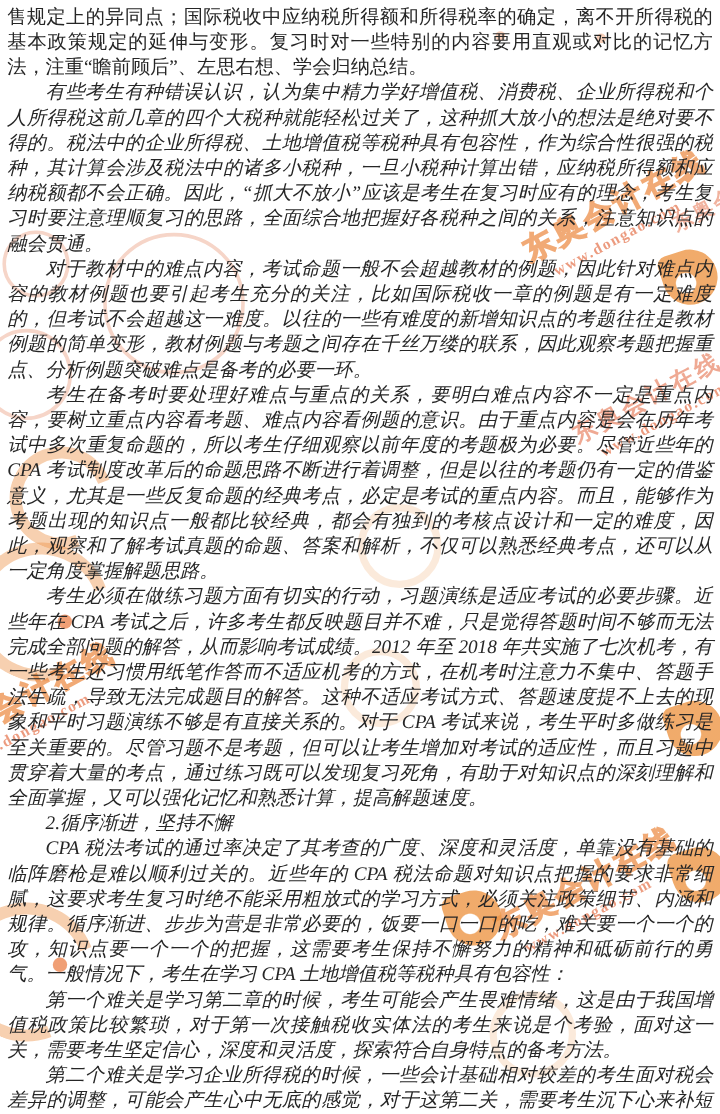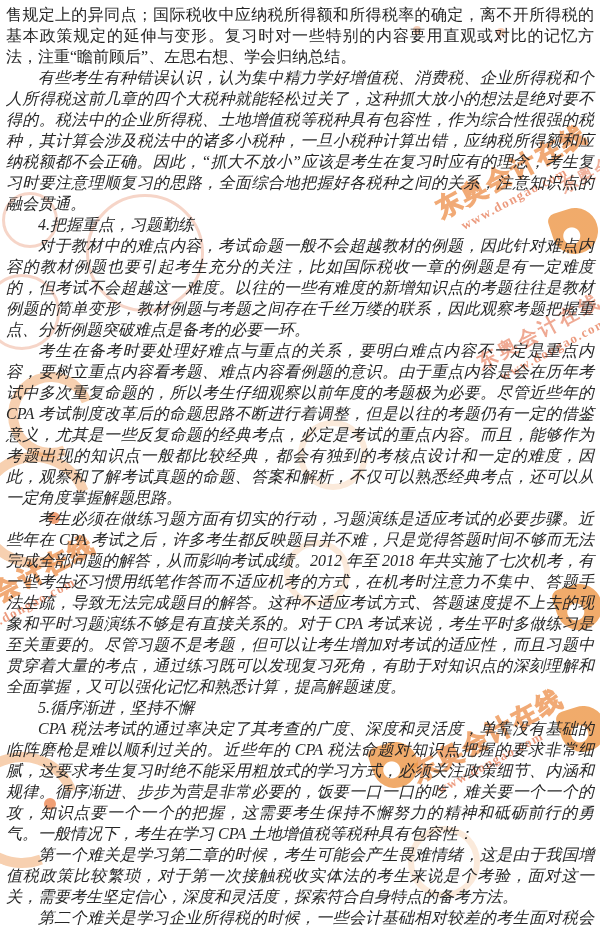--- a/index.html
+++ b/index.html
@@ -108,24 +108,23 @@
     <div class="wm-dot" style="left:44px; top:798px;"></div>
     <div class="ring faint" style="left:408px; top:826px; width:60px; height:60px;"></div>
 
     <div class="wm-dot" style="left:413px; top:26px; width:8px; height:8px; opacity:.5;"></div>
     <div class="wm-dot" style="left:497px; top:28px; width:8px; height:8px; opacity:.5;"></div>
   </div>
 
   <div class="content">
     <p>售规定上的异同点；国际税收中应纳税所得额和所得税率的确定，离不开所得税的基本政策规定的延伸与变形。复习时对一些特别的内容要用直观或对比的记忆方法，注重“瞻前顾后”、左思右想、学会归纳总结。</p>
     <p class="ind">有些考生有种错误认识，认为集中精力学好增值税、消费税、企业所得税和个人所得税这前几章的四个大税种就能轻松过关了，这种抓大放小的想法是绝对要不得的。税法中的企业所得税、土地增值税等税种具有包容性，作为综合性很强的税种，其计算会涉及税法中的诸多小税种，一旦小税种计算出错，应纳税所得额和应纳税额都不会正确。因此，“抓大不放小”应该是考生在复习时应有的理念，考生复习时要注意理顺复习的思路，全面综合地把握好各税种之间的关系，注意知识点的融会贯通。</p>
-    <p class="ind">4.把握重点，习题勤练</p>
     <p class="ind">对于教材中的难点内容，考试命题一般不会超越教材的例题，因此针对难点内容的教材例题也要引起考生充分的关注，比如国际税收一章的例题是有一定难度的，但考试不会超越这一难度。以往的一些有难度的新增知识点的考题往往是教材例题的简单变形，教材例题与考题之间存在千丝万缕的联系，因此观察考题把握重点、分析例题突破难点是备考的必要一环。</p>
     <p class="ind">考生在备考时要处理好难点与重点的关系，要明白难点内容不一定是重点内容，要树立重点内容看考题、难点内容看例题的意识。由于重点内容是会在历年考试中多次重复命题的，所以考生仔细观察以前年度的考题极为必要。尽管近些年的 CPA 考试制度改革后的命题思路不断进行着调整，但是以往的考题仍有一定的借鉴意义，尤其是一些反复命题的经典考点，必定是考试的重点内容。而且，能够作为考题出现的知识点一般都比较经典，都会有独到的考核点设计和一定的难度，因此，观察和了解考试真题的命题、答案和解析，不仅可以熟悉经典考点，还可以从一定角度掌握解题思路。</p>
     <p class="ind">考生必须在做练习题方面有切实的行动，习题演练是适应考试的必要步骤。近些年在 CPA 考试之后，许多考生都反映题目并不难，只是觉得答题时间不够而无法完成全部问题的解答，从而影响考试成绩。2012 年至 2018 年共实施了七次机考，有一些考生还习惯用纸笔作答而不适应机考的方式，在机考时注意力不集中、答题手法生疏，导致无法完成题目的解答。这种不适应考试方式、答题速度提不上去的现象和平时习题演练不够是有直接关系的。对于 CPA 考试来说，考生平时多做练习是至关重要的。尽管习题不是考题，但可以让考生增加对考试的适应性，而且习题中贯穿着大量的考点，通过练习既可以发现复习死角，有助于对知识点的深刻理解和全面掌握，又可以强化记忆和熟悉计算，提高解题速度。</p>
-    <p class="ind">5.循序渐进，坚持不懈</p>
+    <p class="ind">2.循序渐进，坚持不懈</p>
     <p class="ind">CPA 税法考试的通过率决定了其考查的广度、深度和灵活度，单靠没有基础的临阵磨枪是难以顺利过关的。近些年的 CPA 税法命题对知识点把握的要求非常细腻，这要求考生复习时绝不能采用粗放式的学习方式，必须关注政策细节、内涵和规律。循序渐进、步步为营是非常必要的，饭要一口一口的吃，难关要一个一个的攻，知识点要一个一个的把握，这需要考生保持不懈努力的精神和砥砺前行的勇气。一般情况下，考生在学习 CPA 土地增值税等税种具有包容性：</p>
     <p class="ind">第一个难关是学习第二章的时候，考生可能会产生畏难情绪，这是由于我国增值税政策比较繁琐，对于第一次接触税收实体法的考生来说是个考验，面对这一关，需要考生坚定信心，深度和灵活度，探索符合自身特点的备考方法。</p>
     <p class="ind">第二个难关是学习企业所得税的时候，一些会计基础相对较差的考生面对税会差异的调整，可能会产生心中无底的感觉，对于这第二关，需要考生沉下心来补短板。</p>
 
   </div>
 
 </div>
 
 </body></html>

